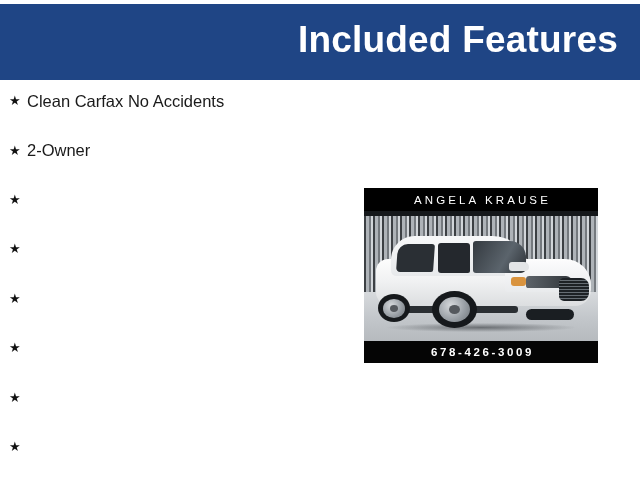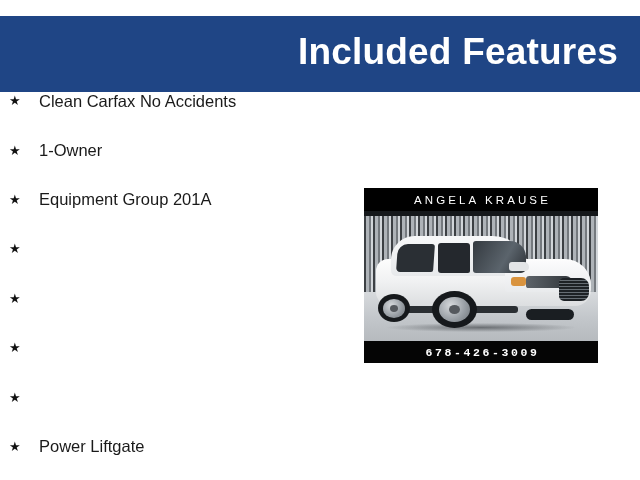--- a/index.html
+++ b/index.html
@@ -12,21 +12,21 @@
     background: #ffffff;
     font-family: "Liberation Sans", sans-serif;
     overflow: hidden;
     position: relative;
   }
 
   
   .header-bar {
     position: absolute;
     left: 0;
-    top: 16px;
+    top: 4px;
     width: 640px;
     height: 76px;
     background: #1f4585;
     box-sizing: border-box;
     padding-left: 37px;
   }
   .header-title {
     position: absolute;
     right: 22px;
     top: 13px;
@@ -63,21 +63,20 @@
     font-size: 13px;
     line-height: 1;
     color: #111111;
     text-align: left;
   }
   .feature-label {
     font-size: 16.5px;
     color: #1a1a1a;
     line-height: 20px;
     white-space: nowrap;
-    margin-left: 12px;
   }
 
   
   .vehicle-photo {
     position: absolute;
     left: 364px;
     top: 188px;
     width: 234px;
     height: 175px;
     background: #1d4ed8;
@@ -113,21 +112,20 @@
     align-items: center;
     justify-content: center;
   }
   .dealer-phone {
     color: #ffffff;
     font-size: 11.5px;
     font-weight: bold;
     letter-spacing: 2.6px;
     text-indent: 3px;
     white-space: nowrap;
-    font-family: Liberation Mono, monospace;
   }
   .photo-scene {
     position: absolute;
     left: 0;
     top: 23px;
     right: 0;
     bottom: 22px;
     background: #c9ccd0;
     overflow: hidden;
   }
@@ -329,47 +327,45 @@
 
 <ul class="features-list">
 
   <li class="feature-item">
     <span class="feature-star">★</span>
     <span class="feature-label">Clean Carfax No Accidents</span>
   </li>
 
   <li class="feature-item">
     <span class="feature-star">★</span>
-    <span class="feature-label">1-Owner</span>
-  </li>
-
-  <li class="feature-item">
-    <span class="feature-star">★</span>
-    <span class="feature-label">Equipment Group 201A</span>
-  </li>
-
-  <li class="feature-item">
-    <span class="feature-star">★</span>
-  </li>
-
-  <li class="feature-item">
-    <span class="feature-star">★</span>
-  </li>
-
-  <li class="feature-item">
-    <span class="feature-star">★</span>
-  </li>
-
-  <li class="feature-item">
-    <span class="feature-star">★</span>
-  </li>
-
-  <li class="feature-item">
-    <span class="feature-star">★</span>
-    <span class="feature-label">Power Liftgate</span>
+    <span class="feature-label">2-Owner</span>
+  </li>
+
+  <li class="feature-item">
+    <span class="feature-star">★</span>
+  </li>
+
+  <li class="feature-item">
+    <span class="feature-star">★</span>
+  </li>
+
+  <li class="feature-item">
+    <span class="feature-star">★</span>
+  </li>
+
+  <li class="feature-item">
+    <span class="feature-star">★</span>
+  </li>
+
+  <li class="feature-item">
+    <span class="feature-star">★</span>
+  </li>
+
+  <li class="feature-item">
+    <span class="feature-star">★</span>
   </li>
 
 </ul>
 
 <div class="vehicle-photo">
 
   <div class="photo-topband">
     <span class="dealer-name">ANGELA KRAUSE</span>
   </div>
 

